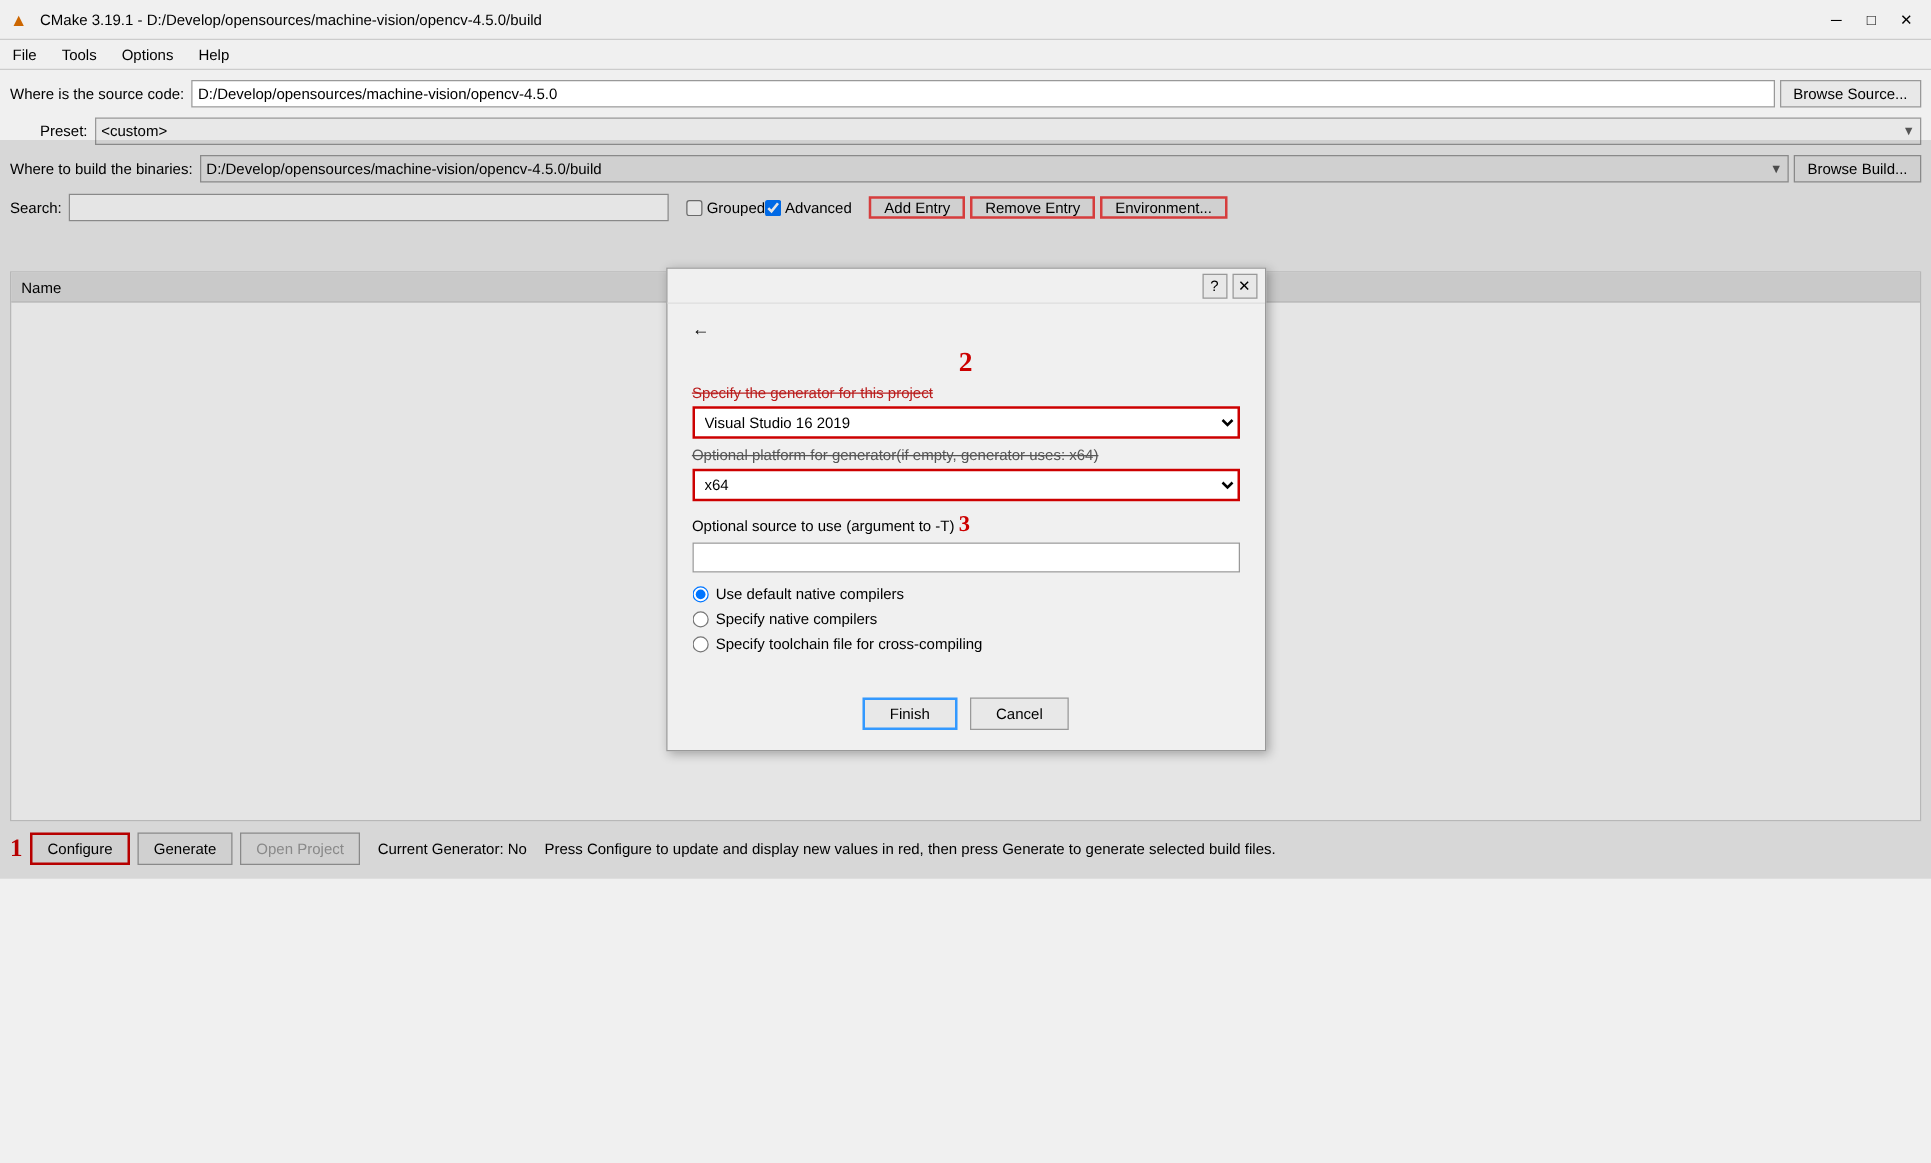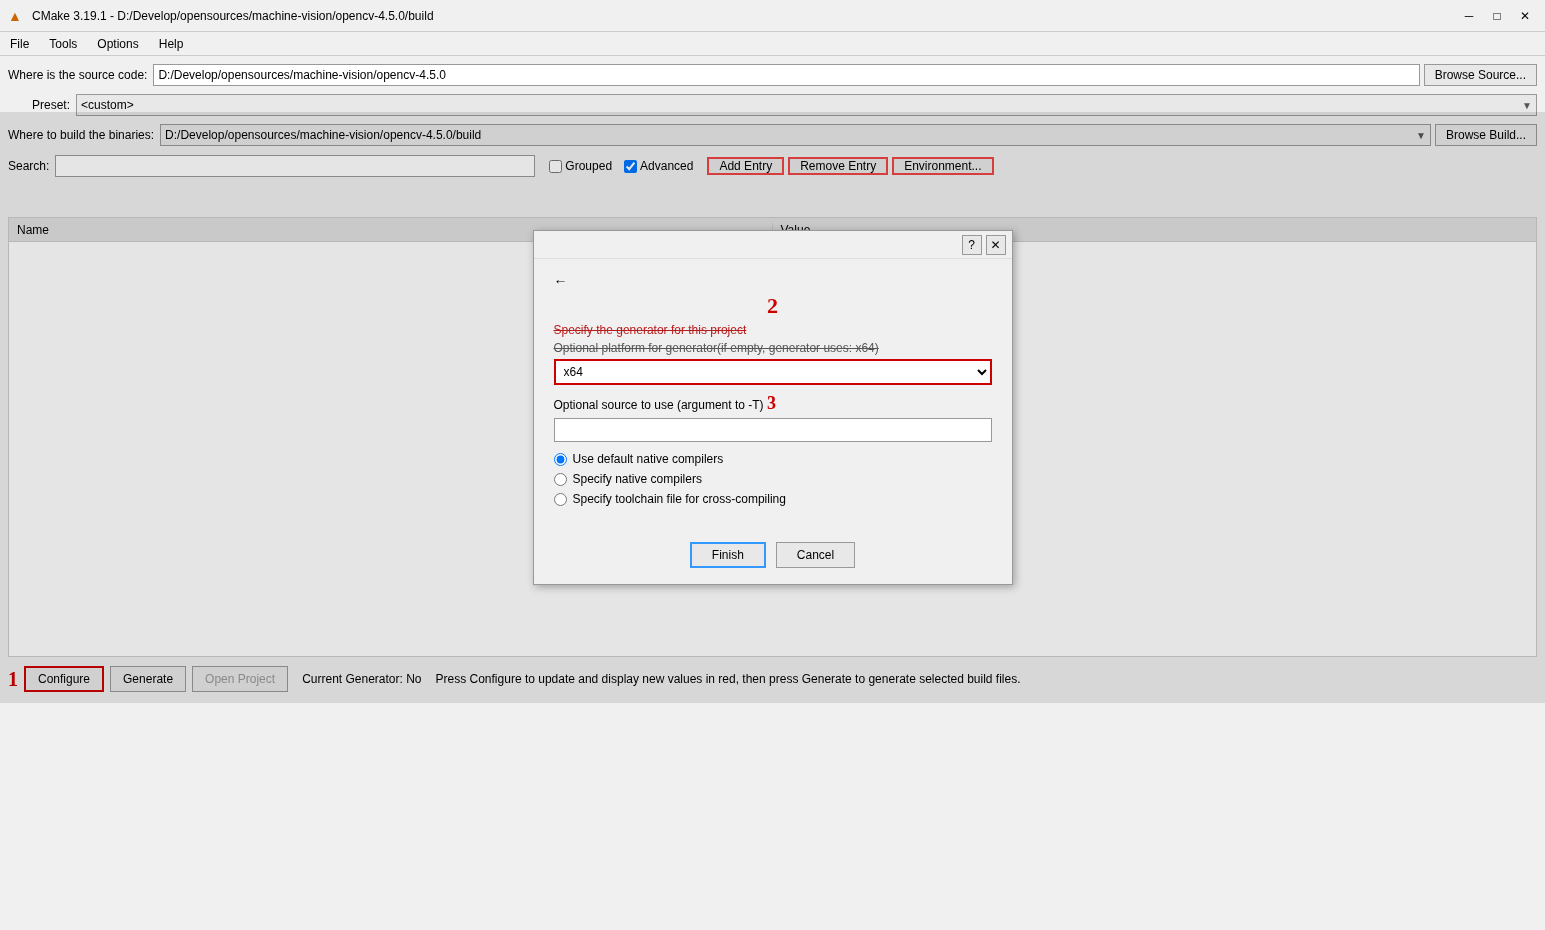--- a/index.html
+++ b/index.html
@@ -111,21 +111,20 @@
       width: 480px;
       height: 22px;
       border: 1px solid #999;
       padding: 2px 4px;
       font-size: 12px;
       background: #fff;
     }
     .checkbox-group {
       display: flex;
       align-items: flex-end;
-      gap: 12px;
       margin-left: 8px;
     }
     .checkbox-item {
       display: flex;
       align-items: center;
       gap: 3px;
       font-size: 12px;
     }
     .action-btns {
       display: flex;
@@ -463,20 +462,26 @@
         <button class="modal-help-btn">?</button>
         <button class="modal-close-btn">✕</button>
       </div>
 
       <div class="modal-body">
         <span class="modal-back-btn">←</span>
         <div class="modal-step-number">2</div>
 
         
         <div class="modal-section-label">Specify the generator for this project</div>
+        <select class="modal-select">
+          <option>Visual Studio 16 2019</option>
+          <option>Visual Studio 15 2017</option>
+          <option>Visual Studio 14 2015</option>
+          <option>Ninja</option>
+        </select>
 
         
         <div class="modal-section-label2">Optional platform for generator(if empty, generator uses: x64)</div>
         <select class="modal-select2">
           <option>x64</option>
           <option>x86</option>
           <option>ARM</option>
           <option>ARM64</option>
         </select>
 

